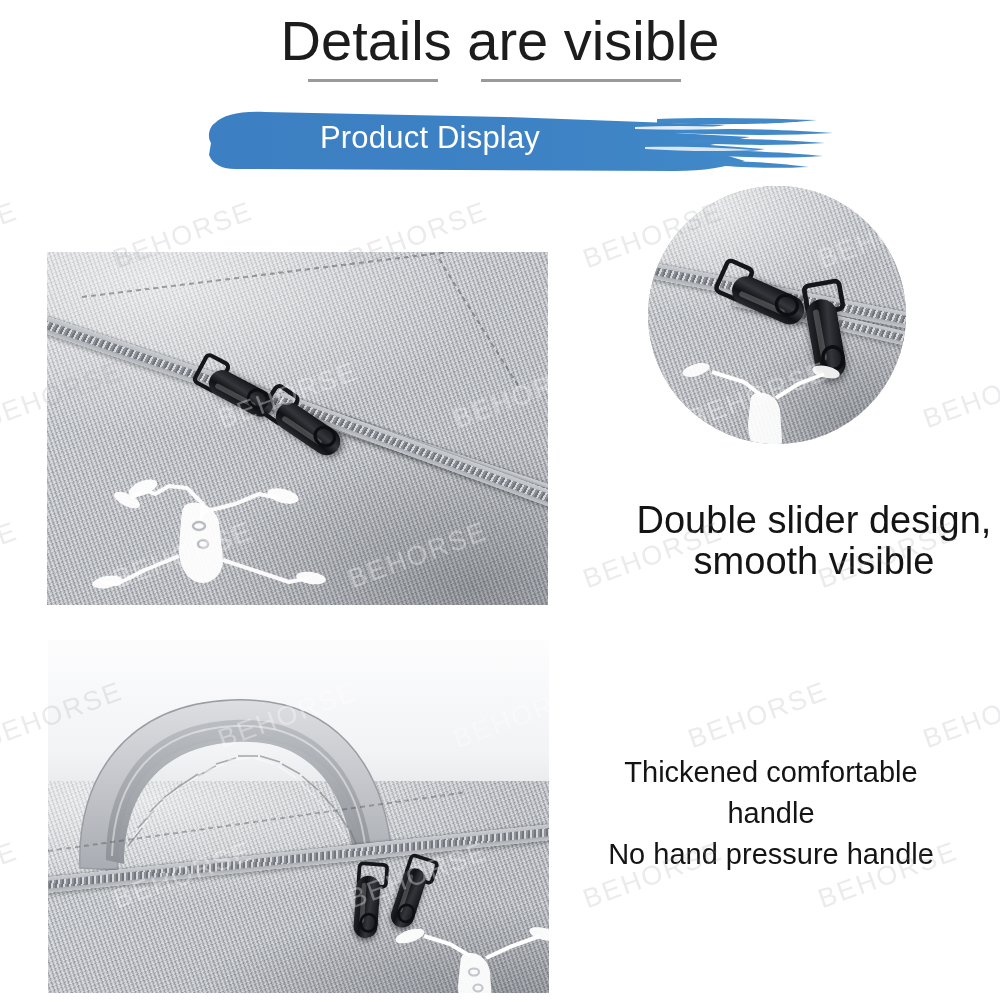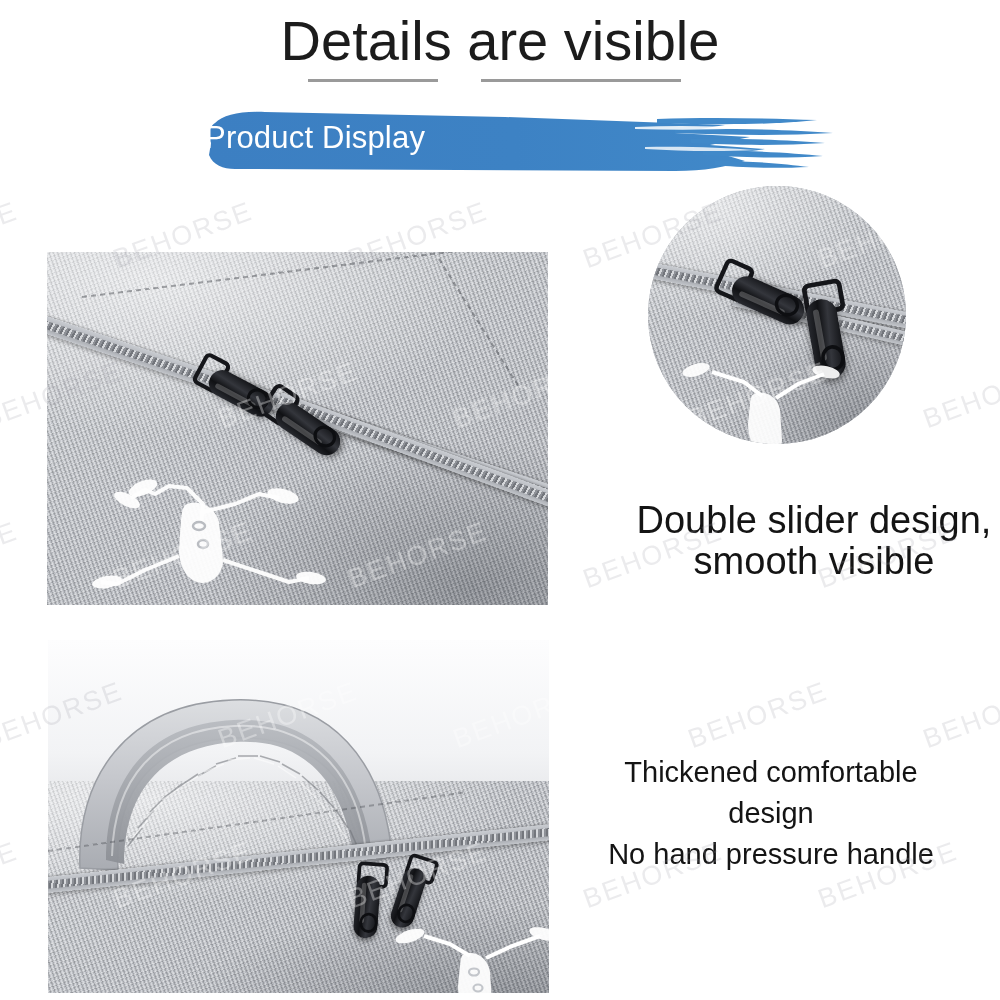--- a/index.html
+++ b/index.html
@@ -72,20 +72,21 @@
     width: 640px;
     height: 72px;
     z-index: 22;
   }
   #banner svg { display: block; width: 100%; height: 100%; }
   #banner-label {
     position: absolute;
     left: 0;
     top: 14px;
     width: 450px;
+    text-align: center;
     font-size: 31px;
     line-height: 42px;
     color: #ffffff;
     font-weight: 400;
     z-index: 23;
     letter-spacing: 0.2px;
   }
 
   
   .photo {
@@ -453,21 +454,21 @@
     </div>
   </div>
 
   <div class="caption" id="caption-zipper">
     <span class="line">Double slider design,</span>
     <span class="line">smooth visible</span>
   </div>
 
   <div class="caption" id="caption-handle">
     <span class="line">Thickened comfortable</span>
-    <span class="line">design</span>
+    <span class="line">handle</span>
     <span class="line">No hand pressure handle</span>
   </div>
 
   <div id="watermark-layer">
       <div class="wm" style="left: -125px; top: 220px;">BEHORSE</div>
       <div class="wm" style="left: 110px; top: 220px;">BEHORSE</div>
       <div class="wm" style="left: 345px; top: 220px;">BEHORSE</div>
       <div class="wm" style="left: 580px; top: 220px;">BEHORSE</div>
       <div class="wm on-photo" style="left: 815px; top: 220px;">BEHORSE</div>
       <div class="wm" style="left: -20px; top: 380px;">BEHORSE</div>

